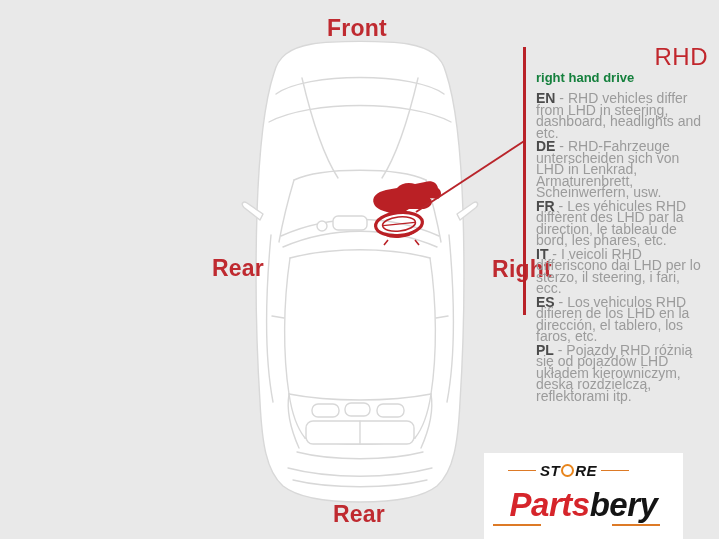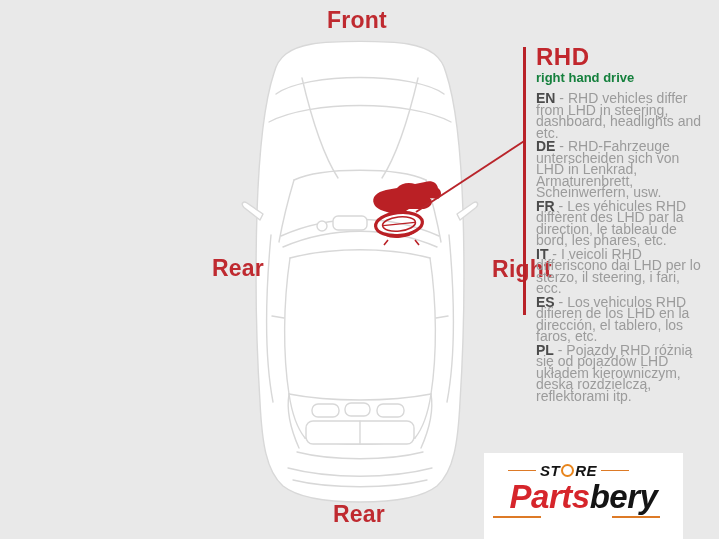--- a/index.html
+++ b/index.html
@@ -8,33 +8,33 @@
     background:#e9e9e9;
     font-family:"Liberation Sans", sans-serif;
   }
   .stage{position:absolute;inset:0;}
   svg.car{position:absolute;left:0;top:0;}
 
   .dir-label{
     position:absolute;transform:translate(-50%,-50%);
     color:#bf2a30;font-weight:bold;font-size:23px;letter-spacing:0.2px;
   }
-  .lbl-front{left:357px;top:20px;text-align:center;}
+  .lbl-front{left:357px;top:28px;text-align:center;}
   .lbl-left{left:238px;top:268px;}
   .lbl-right{left:486px;top:269px;margin-left:36px;}
   .lbl-rear{left:359px;top:514px;}
 
   .callout{
     position:absolute;left:536px;top:45px;width:172px;
   }
   .callout-bar{
     position:absolute;left:523px;top:47px;width:3px;height:268px;background:#b92228;
   }
   .callout-title{
-    color:#c1272d;font-weight:bold;font-size:24px;line-height:1.0;letter-spacing:0.5px;margin:0;
+    color:#c1272d;font-weight:normal;font-size:24px;line-height:1.0;letter-spacing:0.5px;margin:0;text-align:right;
   }
   .callout-subtitle{
     color:#15803d;font-weight:bold;font-size:13px;line-height:1.1;margin:2px 0 0 0;
   }
   .entries{margin-top:8px;}
   .entry{
     margin:0 0 2px 0;font-size:14px;line-height:11.5px;color:#9b9b9b;
   }
   .entry b{color:#4b4b4b;font-weight:bold;}
 
@@ -49,21 +49,21 @@
   .store-text{
     font-style:italic;font-weight:bold;font-size:15px;color:#141414;letter-spacing:0.5px;
     display:flex;align-items:center;
   }
   .store-o{
     display:inline-block;width:9px;height:9px;border:2.5px solid #e8851c;border-radius:50%;
     margin:0 1px;
   }
   .brand-row{
     text-align:center;font-style:italic;font-weight:bold;font-size:33px;line-height:1.0;
-    letter-spacing:-0.5px;margin-top:1px;
+    letter-spacing:-0.5px;margin-top:9px;
   }
   .brand-red{color:#d6252b;}
   .brand-black{color:#141414;}
   .under-row{
     display:flex;justify-content:space-between;padding:0 23px 0 9px;margin-top:3px;
   }
   .under-line{width:48px;height:1.5px;background:#dd7a26;}
 </style>
 </head>
 <body>

